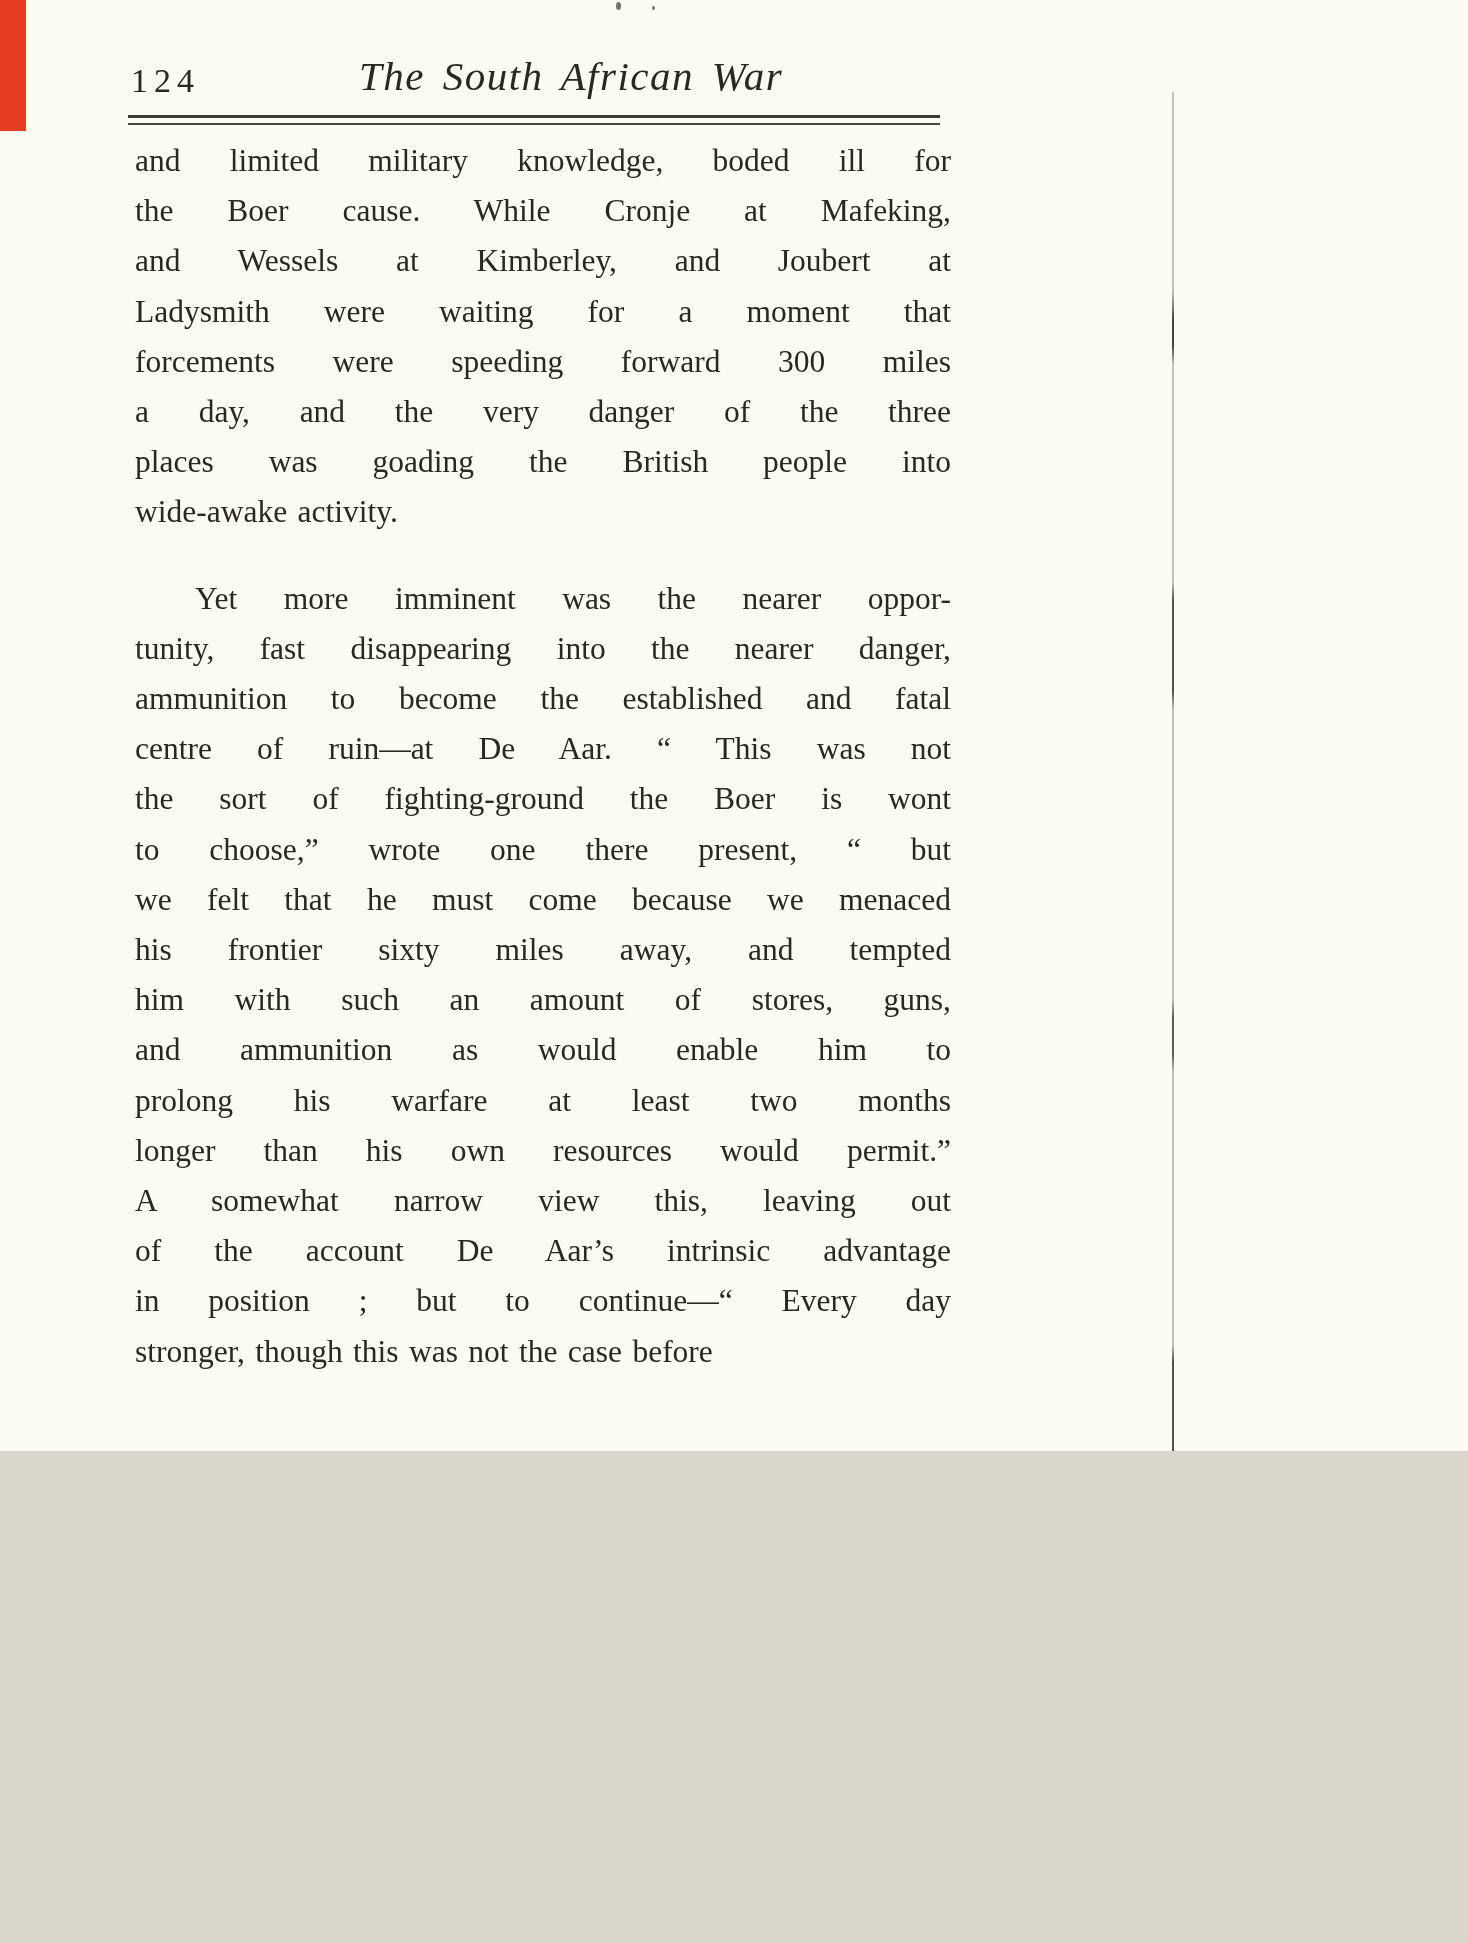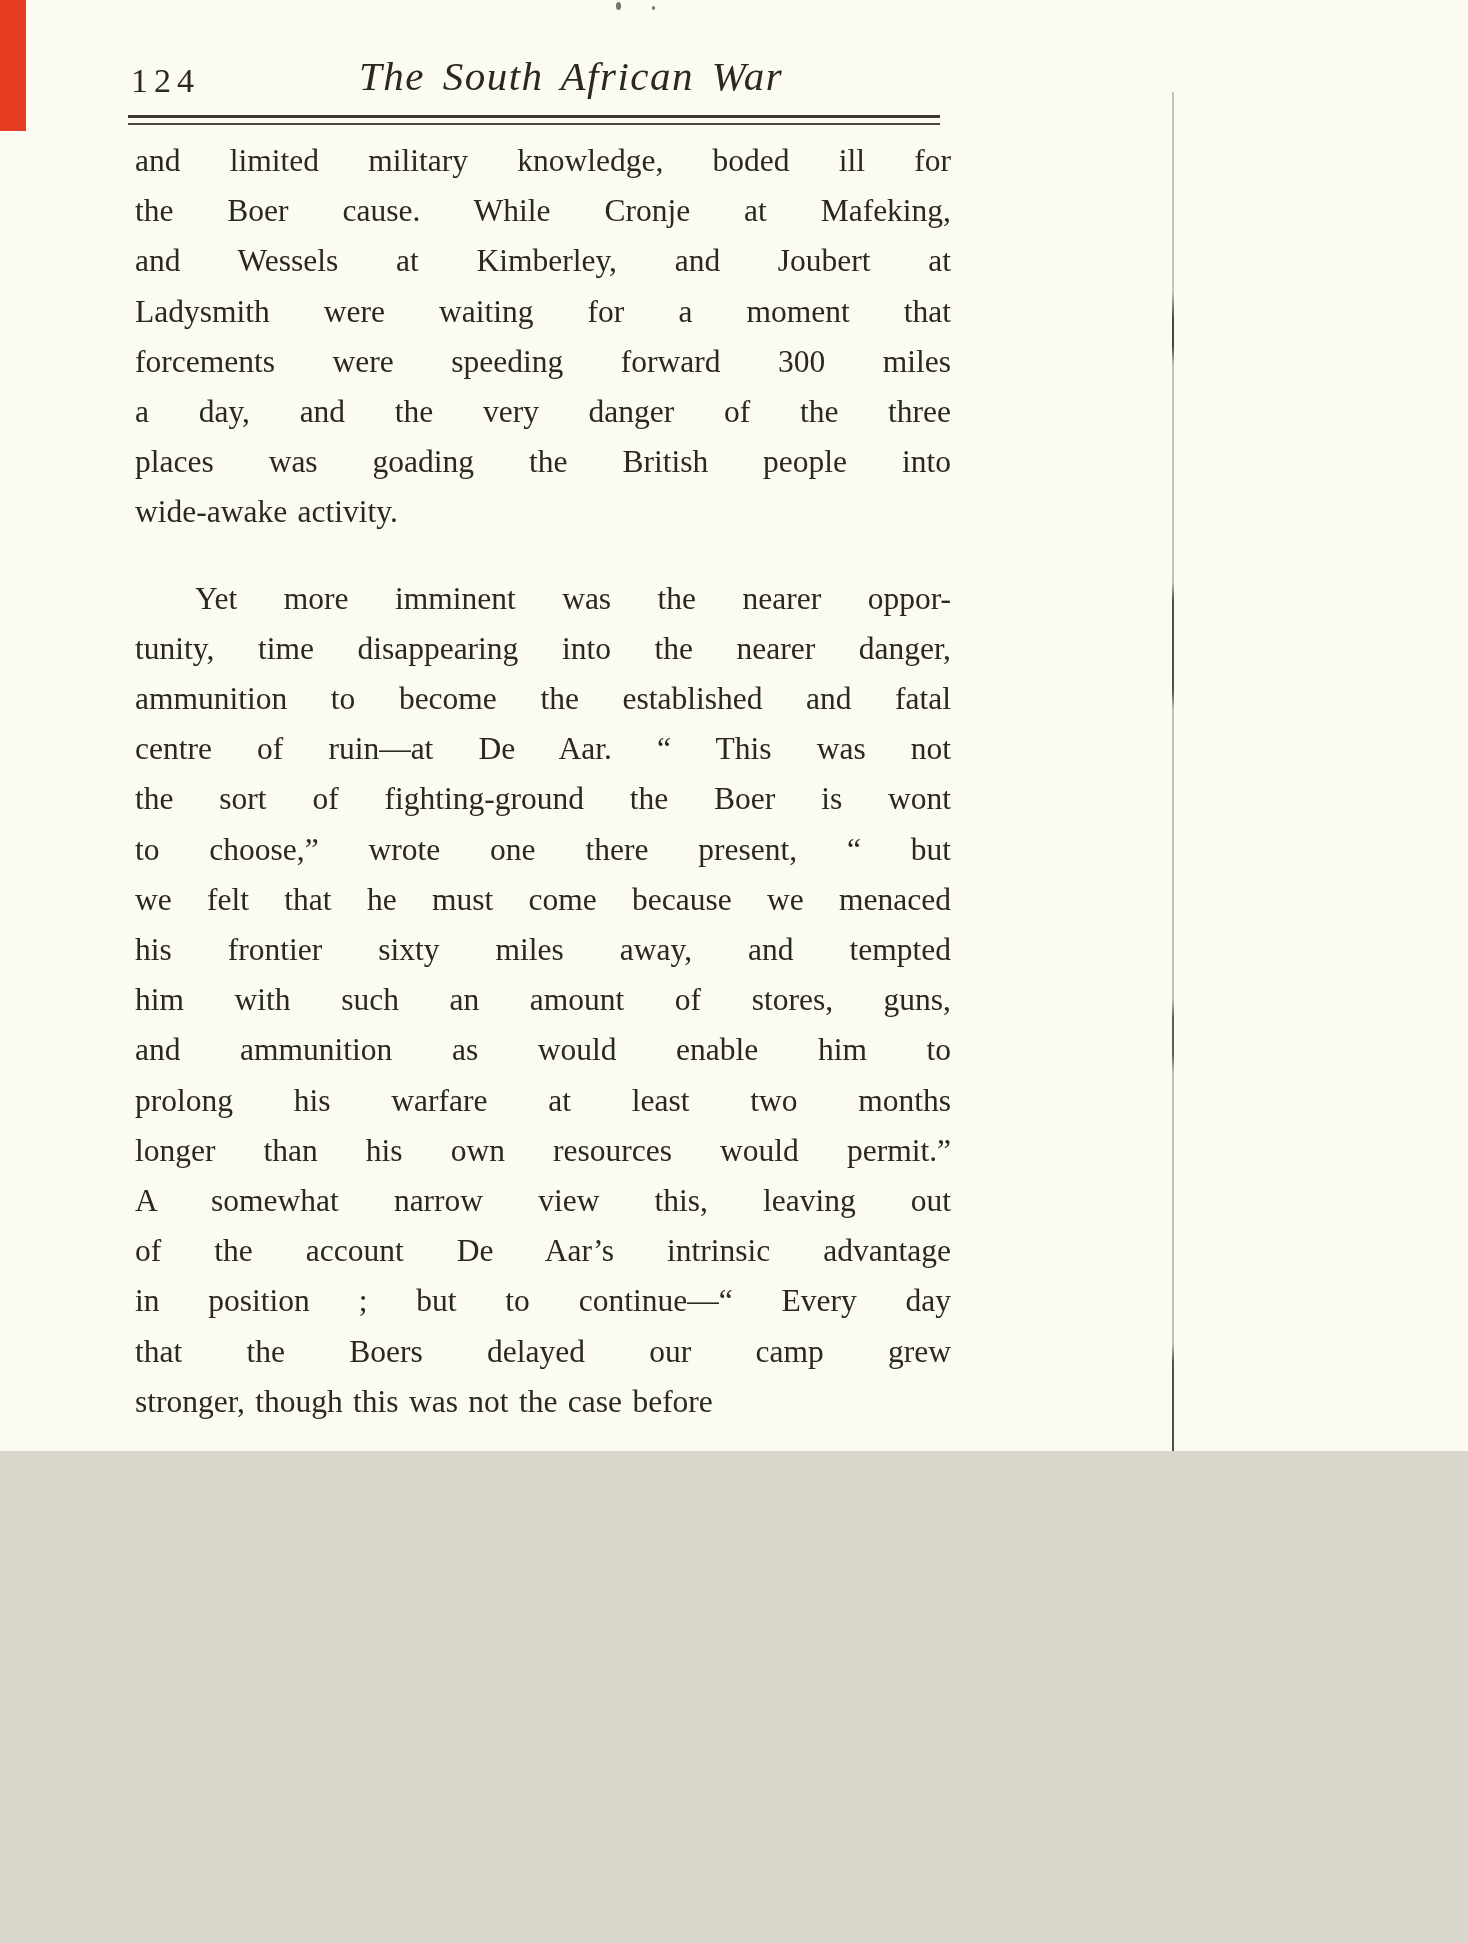--- a/index.html
+++ b/index.html
@@ -119,35 +119,34 @@
         <div class="line">the Boer cause.  While Cronje at Mafeking,</div>
         <div class="line">and Wessels at Kimberley, and Joubert at</div>
         <div class="line">Ladysmith were waiting for a moment that</div>
         <div class="line">forcements were speeding forward 300 miles</div>
         <div class="line">a day, and the very danger of the three</div>
         <div class="line">places was goading the British people into</div>
         <div class="line last">wide-awake activity.</div>
       </div>
       <div class="paragraph">
         <div class="line indent">Yet more imminent was the nearer oppor-</div>
-        <div class="line">tunity, time disappearing into the nearer danger,</div>
+        <div class="line">tunity, fast disappearing into the nearer danger,</div>
         <div class="line">ammunition to become the established and fatal</div>
         <div class="line">centre of ruin—at De Aar.  “ This was not</div>
         <div class="line">the sort of fighting-ground the Boer is wont</div>
         <div class="line">to choose,” wrote one there present, “ but</div>
         <div class="line">we felt that he must come because we menaced</div>
         <div class="line">his frontier sixty miles away, and tempted</div>
         <div class="line">him with such an amount of stores, guns,</div>
         <div class="line">and ammunition as would enable him to</div>
         <div class="line">prolong his warfare at least two months</div>
         <div class="line">longer than his own resources would permit.”</div>
         <div class="line">A somewhat narrow view this, leaving out</div>
         <div class="line">of the account De Aar’s intrinsic advantage</div>
         <div class="line">in position ; but to continue—“ Every day</div>
-        <div class="line">that the Boers delayed our camp grew</div>
         <div class="line last">stronger, though this was not the case before</div>
       </div>
     </div>
 
   <div class="page-edge-line"></div>
 
   <div class="mark-bottom-left"></div>
 
   <div class="bottom-scan-line"></div>
 

